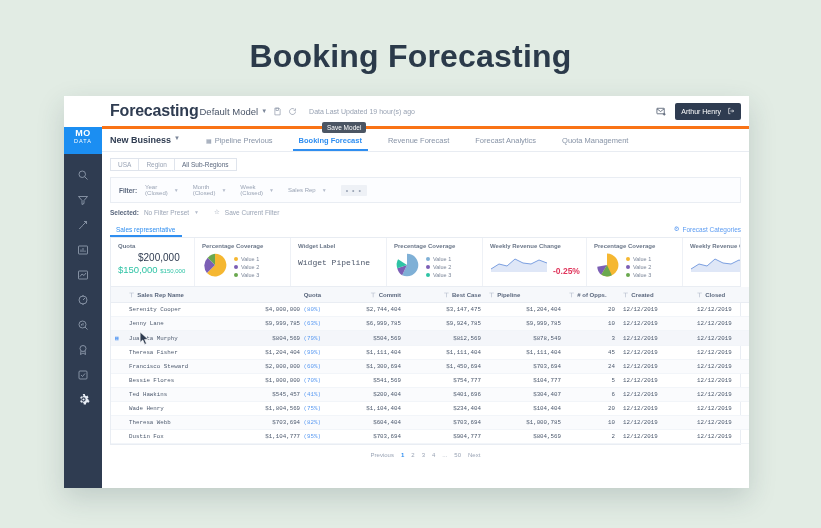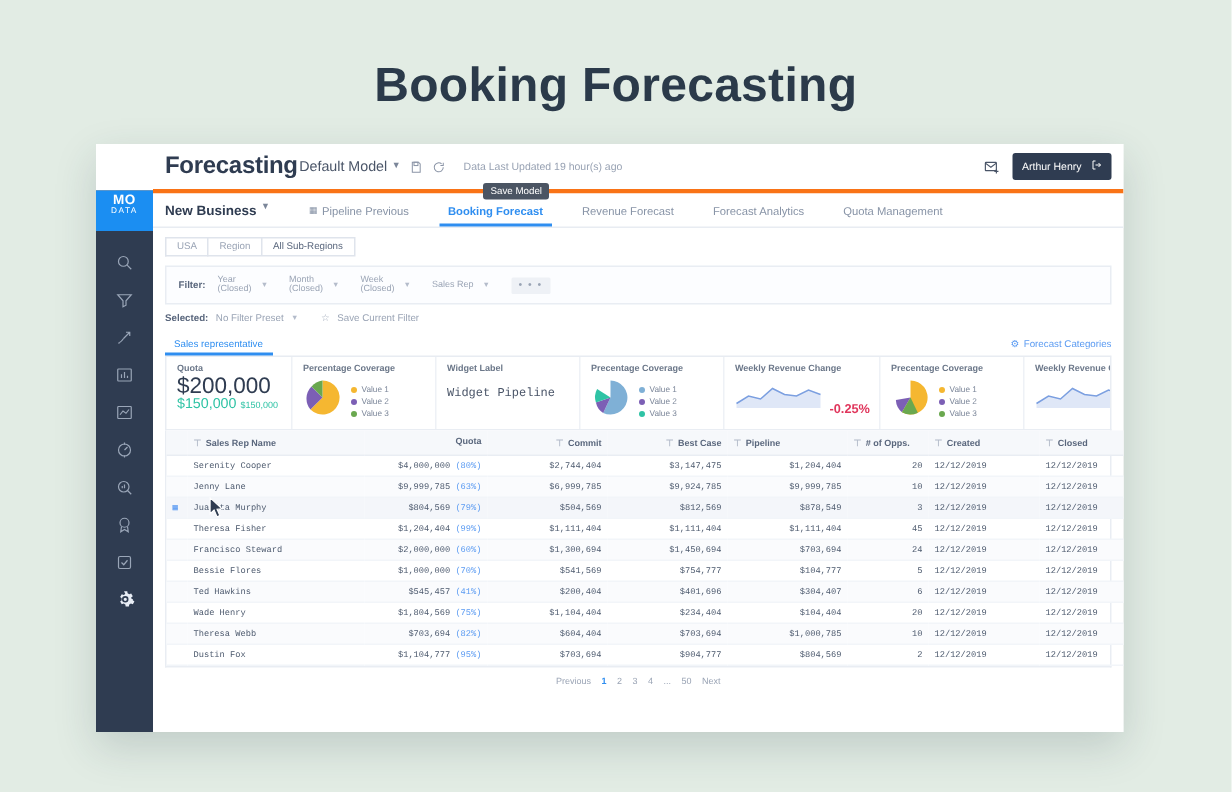--- a/index.html
+++ b/index.html
@@ -109,21 +109,21 @@
   
   .widgets{
     display:flex;border:1px solid #e9edf3;border-top:none;height:48px;overflow:hidden;
     background:#fff;
   }
   .wg{
     border-right:1px solid #eef1f6;padding:5px 7px;box-sizing:border-box;
     display:flex;flex-direction:column;justify-content:flex-start;flex:none;
   }
   .wg-title{font-size:6px;color:#6b7789;font-weight:bold;margin-bottom:3px;white-space:nowrap;}
-  .q1{font-size:15px;color:#2f3c51;line-height:12px;}
+  .q1{font-size:10px;color:#2f3c51;line-height:12px;margin-left:20px;}
   .q2{font-size:9.5px;color:#2fc3a5;line-height:12px;}
   .q2 small{font-size:6px;}
   .pie-wrap{display:flex;align-items:center;gap:6px;}
   .legend{font-size:5.5px;color:#7b8699;line-height:8px;}
   .legend div{display:flex;align-items:center;gap:3px;white-space:nowrap;}
   .dot{width:4px;height:4px;border-radius:50%;display:inline-block;}
   .wcontent{font-family:"Liberation Mono", monospace;font-size:8px;color:#4a5568;margin-top:6px;white-space:nowrap;}
   .chg-neg{color:#e0365c;font-size:8.5px;font-weight:bold;}
   .spark-row{display:flex;align-items:flex-end;gap:5px;}
   

